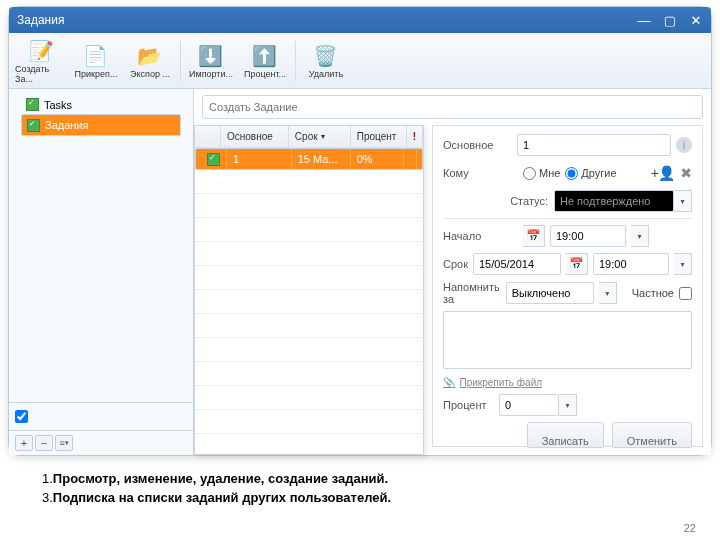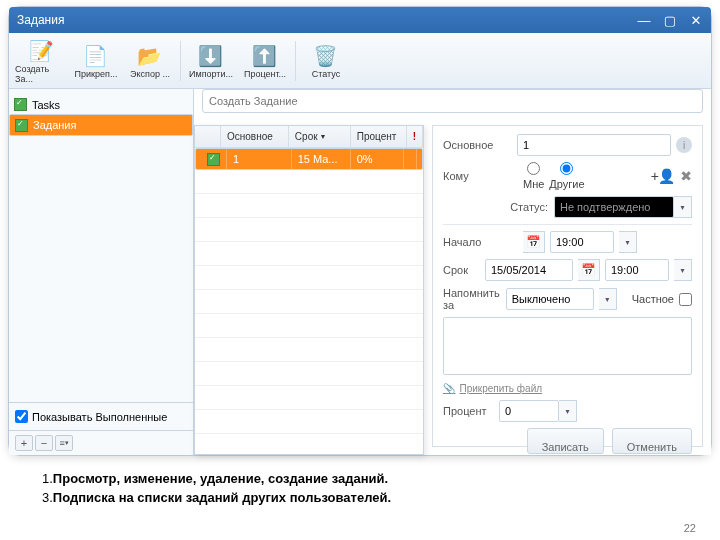--- a/index.html
+++ b/index.html
@@ -13,33 +13,33 @@
 
 
 .toolbar { height: 56px; background: linear-gradient(#f9fbfd, #e7eff7); border-bottom: 1px solid #c8d5e2; display: flex; align-items: center; padding-left: 6px; }
 .tbtn { width: 54px; height: 50px; display: flex; flex-direction: column; align-items: center; justify-content: center; font-size: 9px; color: #333; cursor: pointer; border-radius: 3px; }
 .ticn { width: 26px; height: 26px; display: flex; align-items: center; justify-content: center; font-size: 20px; }
 .tsep { width: 1px; height: 40px; background: #d4dde6; margin: 0 3px; }
 
 
 .body { display: flex; height: calc(100% - 26px - 56px); }
 .sidebar { width: 185px; border-right: 1px solid #c8d5e2; background: #f7fafd; display: flex; flex-direction: column; }
-.tree { flex: 1; padding: 6px 0; font-size: 11px; }
+.tree { flex: 1; padding: 6px 12px; font-size: 11px; }
 .titem { display: flex; align-items: center; gap: 5px; padding: 3px 5px; border-radius: 2px; cursor: pointer; }
 .titem.sel { background: #ff8c1a; color: #fff; }
 .ticon { width: 13px; height: 13px; background: #4caf50; border: 1px solid #3a8a3d; position: relative; }
 .ticon::after { content: "✓"; color: #fff; font-size: 8px; position: absolute; top: -1px; left: 1px; }
 .sfoot { border-top: 1px solid #c8d5e2; padding: 7px 6px; font-size: 11px; display: flex; align-items: center; gap: 4px; }
 .sfoot2 { border-top: 1px solid #c8d5e2; padding: 4px 6px; display: flex; gap: 2px; }
 .mini { width: 18px; height: 16px; border: 1px solid #c0cbd6; background: #f0f4f8; border-radius: 2px; font-size: 11px; display: flex; align-items: center; justify-content: center; cursor: pointer; color: #555; }
 .mini.burger { font-size: 9px; }
 
 
 .center { flex: 1; background: #fff; display: flex; flex-direction: column; position: relative; }
-.newtask { padding: 0 8px; }
+.newtask { padding: 6px 8px; }
 .newtask input { width: 100%; height: 24px; border: 1px solid #c8d5e2; border-radius: 3px; padding: 0 6px; font-size: 11px; color: #666; }
 
 .table { flex: 1; overflow: auto; border-top: 1px solid #d6dee6; position: absolute; top: 36px; left: 0; width: 230px; height: 330px; background: #fff; border: 1px solid #c8d5e2; box-shadow: 2px 2px 6px rgba(0,0,0,0.1); }
 .thead { display: flex; height: 22px; background: linear-gradient(#f5f8fb,#e8eef4); border-bottom: 1px solid #d6dee6; font-size: 10px; color: #333; }
 .th { padding: 4px 6px; border-right: 1px solid #d6dee6; display: flex; align-items: center; gap: 2px; }
 .th0 { width: 26px; }
 .th1 { width: 68px; }
 .th2 { width: 62px; }
 .th3 { width: 56px; }
 .th4 { flex: 1; color: #b00; font-weight: bold; text-align: center; justify-content: center; }
@@ -48,25 +48,25 @@
 .td { padding: 0 6px; border-right: 1px solid rgba(255,255,255,0.25); height: 100%; display: flex; align-items: center; }
 
 
 .detail { position: absolute; top: 36px; left: 238px; right: 8px; bottom: 8px; background: #fff; border: 1px solid #d6dee6; padding: 8px 10px; font-size: 11px; color: #444; }
 .drow { display: flex; align-items: center; margin-bottom: 6px; min-height: 22px; }
 .dlab { width: 80px; color: #555; }
 .dctrl { flex: 1; display: flex; align-items: center; gap: 5px; }
 .tin { height: 22px; border: 1px solid #c8d5e2; border-radius: 2px; padding: 0 5px; font-size: 11px; background: #fff; }
 .sel { height: 22px; border: 1px solid #c8d5e2; border-radius: 2px; padding: 0 5px; font-size: 11px; background: #fff; }
 .datei { width: 88px; }
-.timei { width: 64px; }
+.timei { width: 76px; }
 .cal { width: 22px; height: 22px; border: 1px solid #c8d5e2; border-left: 0; display: flex; align-items: center; justify-content: center; cursor: pointer; font-size: 12px; color: #557; background: #f6f8fa; }
 .dd { width: 18px; height: 22px; border: 1px solid #c8d5e2; border-left: 0; display: flex; align-items: center; justify-content: center; cursor: pointer; font-size: 8px; color: #557; background: #f6f8fa; }
 .info { width: 16px; height: 16px; border-radius: 50%; background: #d4dde6; color: #888; font-size: 10px; display: flex; align-items: center; justify-content: center; margin-left: auto; }
-.radio { display: flex; align-items: center; gap: 3px; font-size: 11px; cursor: pointer; flex-direction: column; }
+.radio { display: flex; align-items: center; gap: 3px; font-size: 11px; cursor: pointer; }
 .radio input { margin: 0; }
 .addu { margin-left: auto; font-size: 14px; cursor: pointer; color: #444; display:flex; gap:4px; }
 .txa { width: 100%; height: 58px; border: 1px solid #c8d5e2; border-radius: 2px; margin-bottom: 6px; resize: none; }
 .att { display: flex; align-items: center; gap: 4px; color: #888; font-size: 10px; text-decoration: underline; cursor: pointer; margin-bottom: 6px; }
 .btns { display: flex; justify-content: flex-end; gap: 8px; margin-top: 6px; }
 .btn { height: 20px; padding: 12px 14px; border: 1px solid #c8d5e2; border-radius: 3px; background: linear-gradient(#f9fbfd,#e8eef4); font-size: 11px; color: #666; cursor: pointer; }
 
 
 .bullets { position: absolute; left: 42px; top: 470px; font-size: 13px; line-height: 1.45; color: #000; }
 .bullets b { font-weight: bold; }
@@ -104,39 +104,38 @@
       <span class="ticn">⬇️</span>
       <span>Импорти...</span>
     </div>
     <div class="tbtn">
       <span class="ticn">⬆️</span>
       <span>Процент...</span>
     </div>
     <div class="tsep"></div>
     <div class="tbtn">
       <span class="ticn">🗑️</span>
-      <span>Статус</span>
+      <span>Удалить</span>
     </div>
   </div>
 
   <div class="body">
     <div class="sidebar">
       <div class="tree">
         <div class="titem">
           <span class="ticon"></span>
           <span>Tasks</span>
         </div>
         <div class="titem sel">
           <span class="ticon"></span>
           <span>Задания</span>
         </div>
       </div>
       <div class="sfoot">
         <input type="checkbox" checked="" style="">
-        <span>Показывать Выполненные</span>
       </div>
       <div class="sfoot2">
         <span class="mini">+</span>
         <span class="mini">−</span>
         <span class="mini burger">≡<span class="chevron">▾</span></span>
       </div>
     </div>
 
     <div class="center">
       <div class="newtask">

